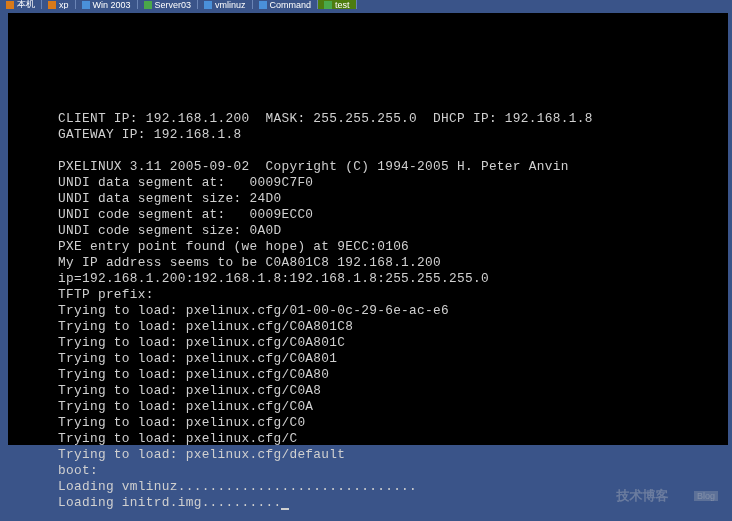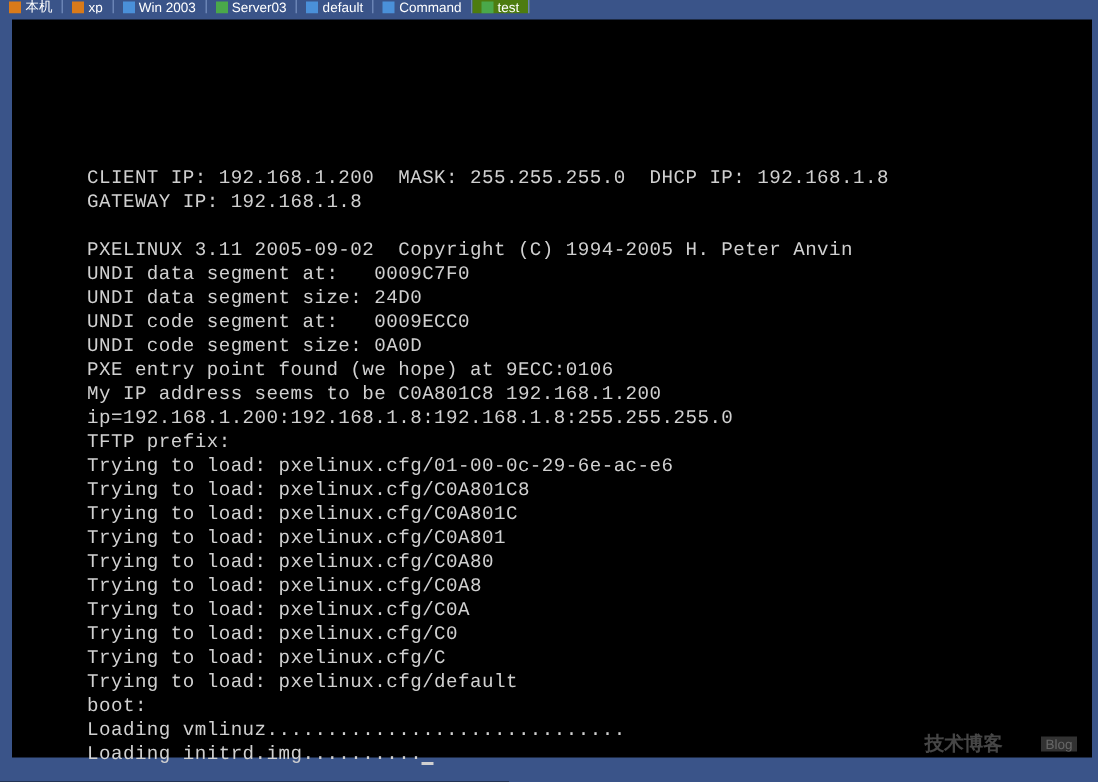--- a/index.html
+++ b/index.html
@@ -45,21 +45,21 @@
       top: 9px;
       left: 0;
       right: 0;
       bottom: 0;
       background: #3a5489;
       padding: 4px 0 0 8px;
     }
     .terminal {
       background: #000;
       width: 720px;
-      height: 492px;
+      height: 432px;
       padding-top: 98px;
       padding-left: 50px;
       font-family: "Courier New", monospace;
       font-size: 12.8px;
       line-height: 16px;
       color: #d0d0d0;
       white-space: pre;
       letter-spacing: 0.3px;
     }
     .cursor {
@@ -114,21 +114,21 @@
     <div class="tab">
       <span class="icon icon-blue"></span>
       <span>Win 2003</span>
     </div>
     <div class="tab">
       <span class="icon icon-green"></span>
       <span>Server03</span>
     </div>
     <div class="tab">
       <span class="icon icon-blue"></span>
-      <span>default</span>
+      <span>vmlinuz</span>
     </div>
     <div class="tab">
       <span class="icon icon-blue"></span>
       <span>Command</span>
     </div>
     <div class="tab active">
       <span class="icon icon-green"></span>
       <span>test</span>
     </div>
   </div>

